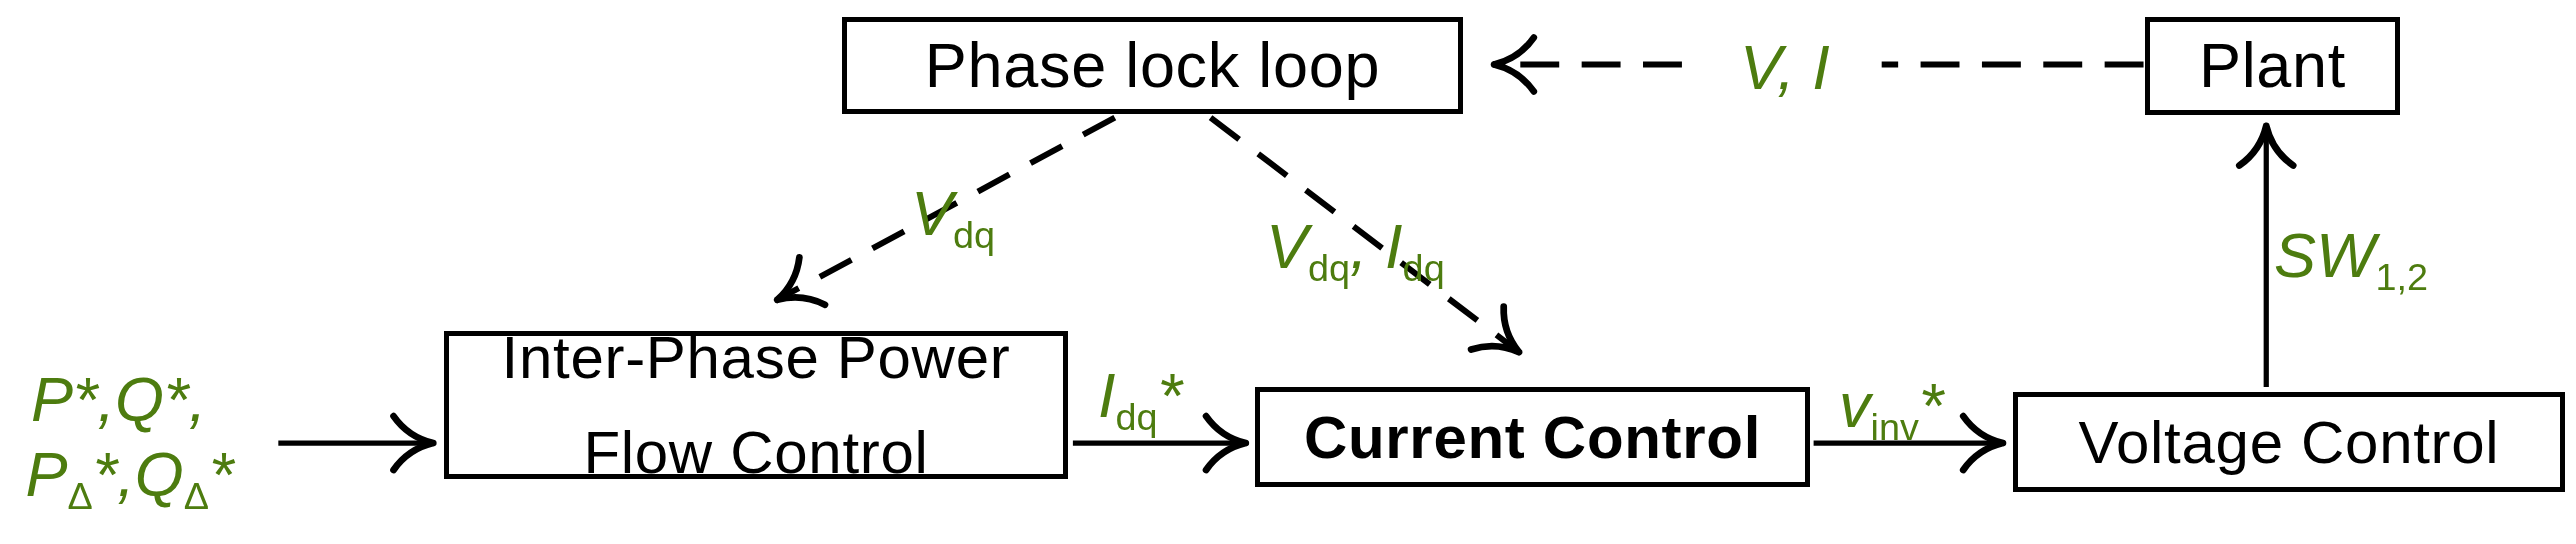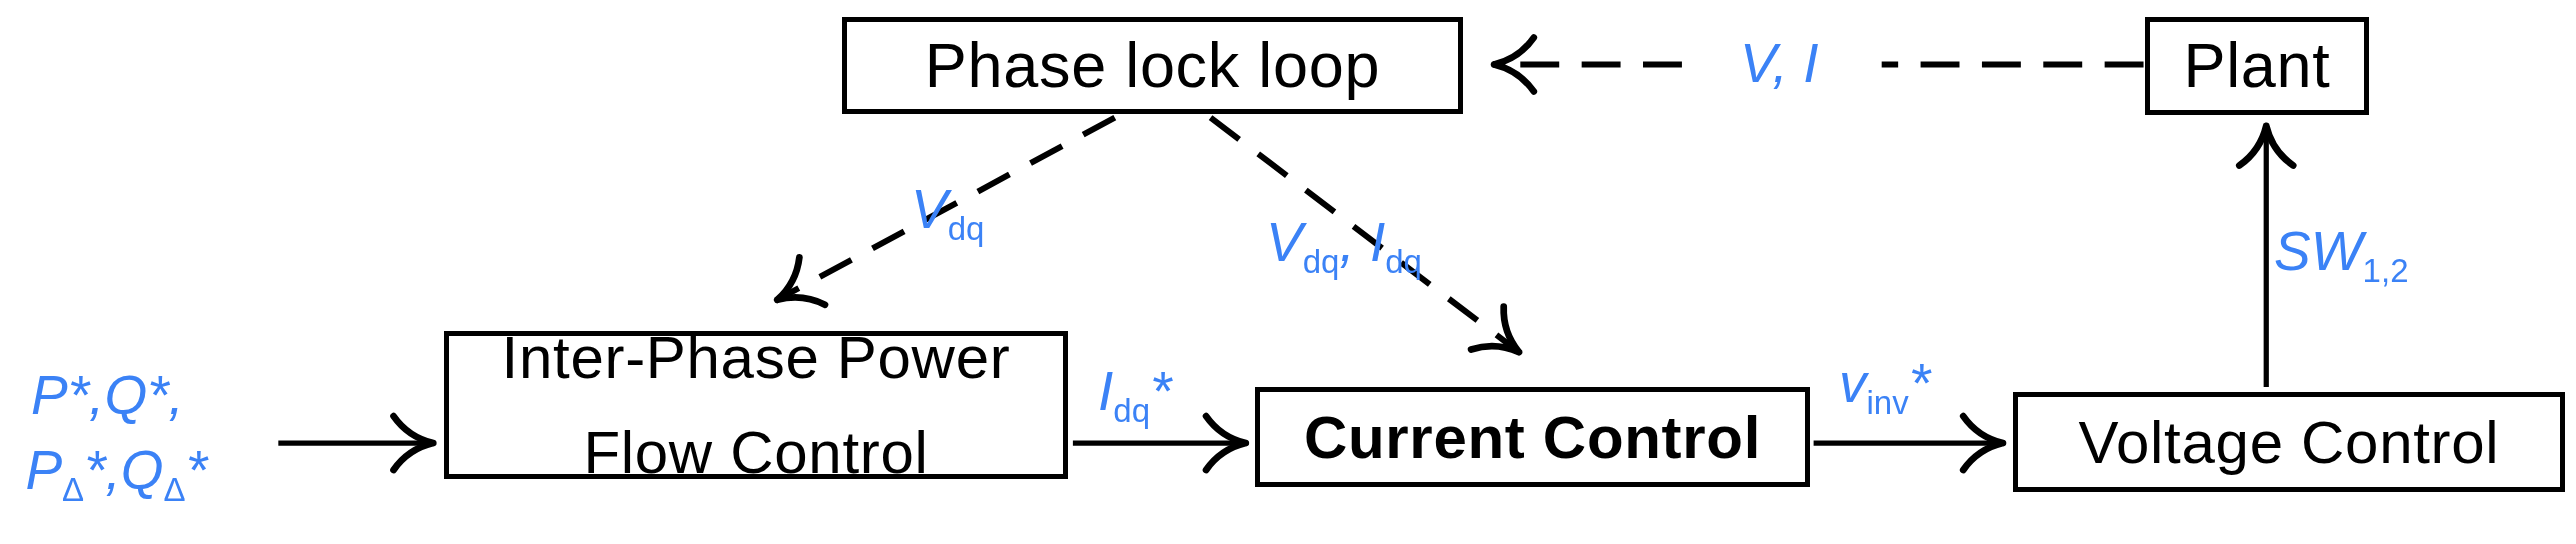--- a/index.html
+++ b/index.html
@@ -27,24 +27,24 @@
   .box .bt{
     font-size:60px;
     line-height:95px;
     letter-spacing:0.7px;
     white-space:nowrap;
   }
   #box-pll .bt, #box-plant .bt{font-size:63px;line-height:75px;}
   .flabel{
     position:absolute;
     font-style:italic;
-    font-size:55px;
+    font-size:63px;
     line-height:1;
     white-space:nowrap;
-    color:#3b82f6;
+    color:#4d7c0f;
   }
   .flabel sub{
     font-style:normal;
     font-size:0.60em;
     vertical-align:-0.35em;
     line-height:0;
   }
   .flabel .star{font-size:1.0em;}
 </style>
 </head>
@@ -69,21 +69,21 @@
 
     <path d="M 1490 157 L 1038 401" fill="none" stroke="#000" stroke-width="8" stroke-dasharray="48 32" marker-end="url(#chev)"></path>
 
     <path d="M 1618 157 L 2031 471" fill="none" stroke="#000" stroke-width="8" stroke-dasharray="48 32" marker-end="url(#chev)"></path>
   </svg>
 
   <div class="box" id="box-pll" style="left:842px;top:17px;width:621px;height:97px;">
     <div class="bt">Phase lock loop</div>
   </div>
 
-  <div class="box" id="box-plant" style="left:2145px;top:16.5px;width:224px;height:98px;">
+  <div class="box" id="box-plant" style="left:2145px;top:16.5px;width:255px;height:98px;">
     <div class="bt">Plant</div>
   </div>
 
   <div class="box" id="box-ipfc" style="left:444px;top:331px;width:624px;height:148px;">
     <div class="bt">Inter-Phase Power</div>
     <div class="bt">Flow Control</div>
   </div>
 
   <div class="box" id="box-cc" style="left:1255px;top:387px;width:555px;height:100px;font-weight:bold;">
     <div class="bt">Current Control</div>
@@ -102,21 +102,21 @@
   </div>
 
   <div class="flabel" style="left:1266px;top:215px;">
     <span>V</span><sub>dq</sub><span>, </span><span>I</span><sub>dq</sub>
   </div>
 
   <div class="flabel" style="left:1098px;top:364px;">
     <span>I</span><sub>dq</sub><span class="star">*</span>
   </div>
 
-  <div class="flabel" style="left:1839px;top:356px;text-align:center;">
+  <div class="flabel" style="left:1839px;top:374px;text-align:center;">
     <span>v</span><sub>inv</sub><span class="star">*</span>
   </div>
 
   <div class="flabel" style="left:2274px;top:224px;text-align:right;">
     <span>SW</span><sub>1,2</sub>
   </div>
 
   <div class="flabel" style="left:25.4px;top:443px;">
     <span>P</span><sub>Δ</sub><span class="star">*</span><span>,</span><span>Q</span><sub>Δ</sub><span class="star">*</span>
   </div>

